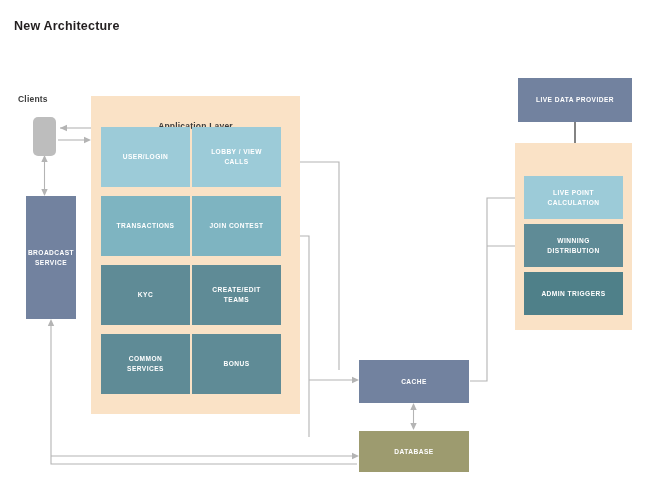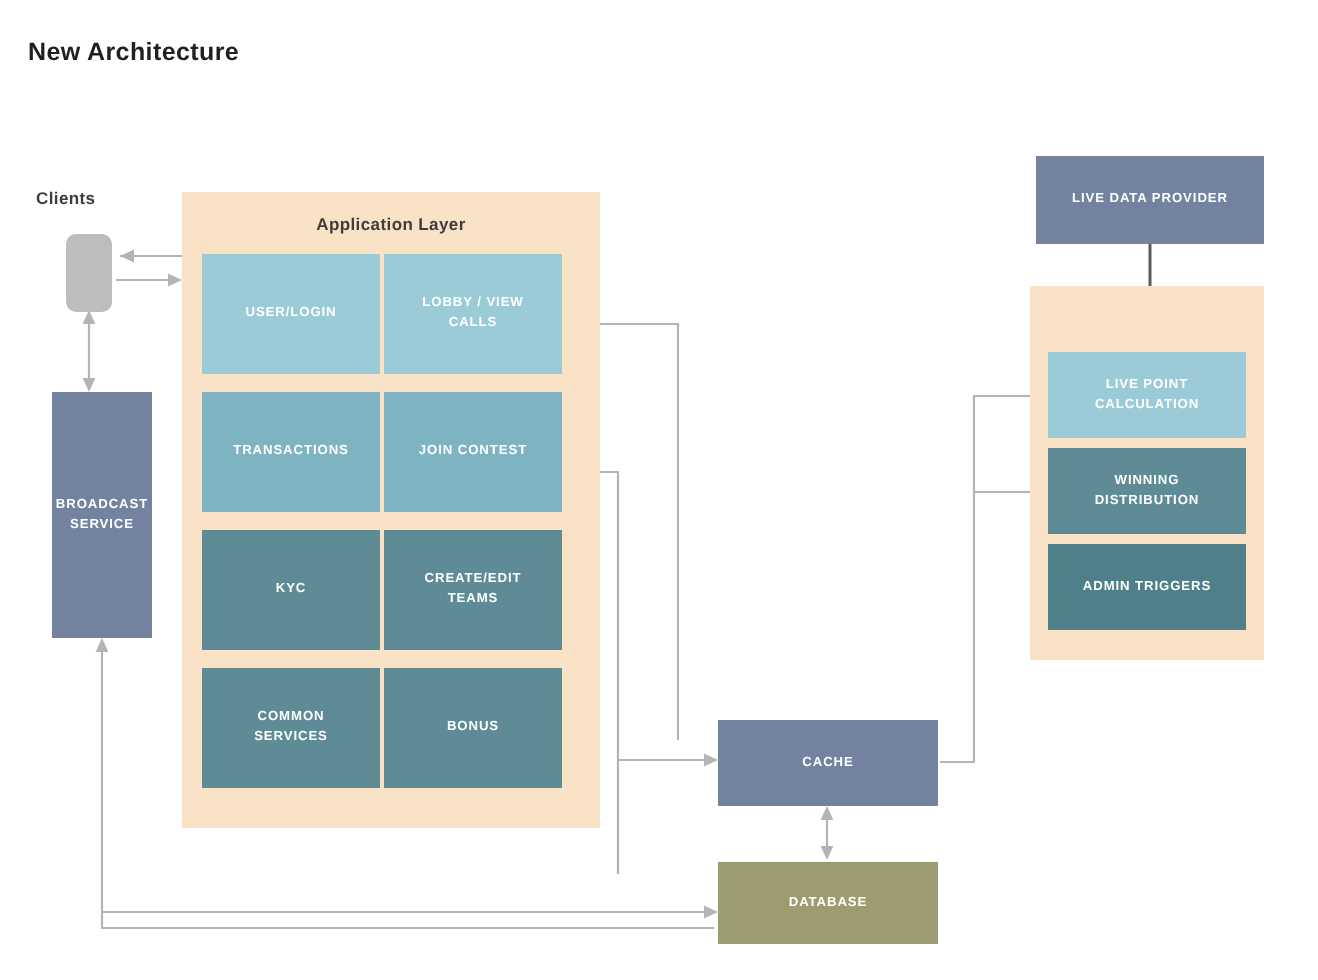--- a/index.html
+++ b/index.html
@@ -117,21 +117,21 @@
 
   <div class="abs label-dark" style="left:18px;top:94px;width:54px;">Clients</div>
   <div class="abs tile t-gray" style="left:33px;top:117px;width:23px;height:39px;"></div>
 
   <div class="abs tile t-slate" style="left:26px;top:196px;width:50px;height:123px;flex-direction:column;">
     <span>BROADCAST</span>
     <span>SERVICE</span>
   </div>
 
   <div class="abs panel" style="left:91px;top:96px;width:209px;height:318px;">
-    <div class="panel-title" style="top:11px;">Application Layer</div>
+    <div class="panel-title" style="top:25px;">Application Layer</div>
   </div>
 
   <div class="abs tile t-lightblue" style="left:101px;top:127px;width:89px;height:60px;flex-direction:column;">
     <span>USER/LOGIN</span>
   </div>
 
   <div class="abs tile t-lightblue" style="left:192px;top:127px;width:89px;height:60px;flex-direction:column;">
     <span>LOBBY / VIEW</span>
     <span>CALLS</span>
   </div>

